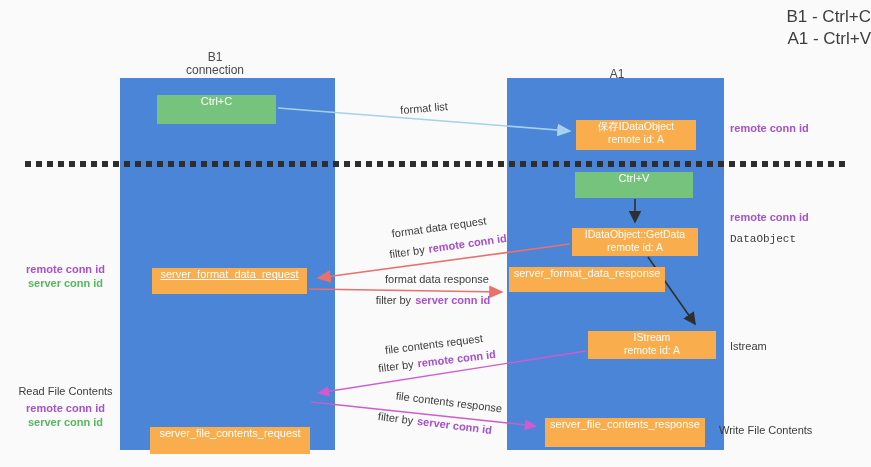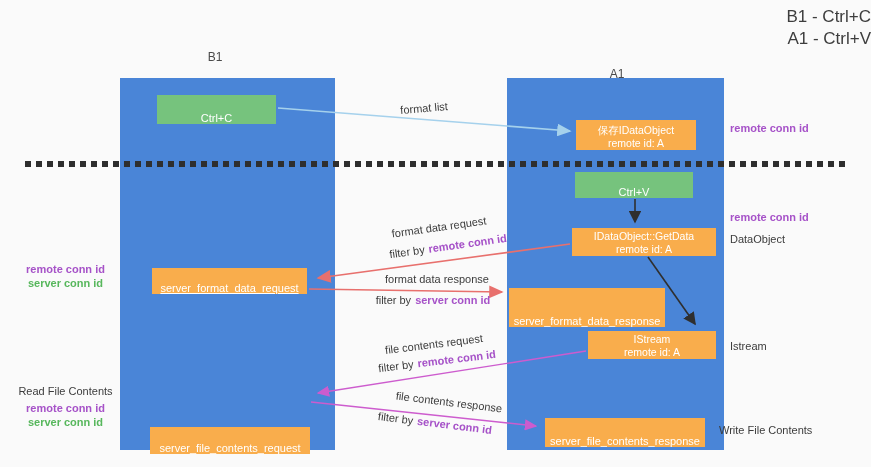--- a/index.html
+++ b/index.html
@@ -4,21 +4,21 @@
 <style>
   html,body{margin:0;padding:0;background:#fafafa;font-family:"Liberation Sans",sans-serif;}
   #canvas{position:relative;width:871px;height:467px;background:#fafafa;overflow:hidden;}
 
   .title{position:absolute;left:0;top:6px;width:871px;text-align:right;
          font-size:17px;line-height:22px;color:#3d3d3d;}
 
   .lane-header{position:absolute;text-align:center;font-size:12px;line-height:13px;color:#4a4a4a;}
   .lane{position:absolute;background:#4a85d7;}
 
-  .box{position:absolute;display:flex;flex-direction:column;align-items:center;justify-content:flex-end;
+  .box{position:absolute;display:flex;flex-direction:column;align-items:center;justify-content:flex-start;
        color:#fff;text-align:center;}
   .box.orange{background:#f9ad4c;}
   .box.green{background:#76c37d;}
   .box .l1,.box .l2{font-size:10.5px;line-height:13px;}
   .box .single{font-size:11px;}
 
   .flow-label{position:absolute;font-size:11px;color:#3c3c3c;text-align:center;white-space:nowrap;}
   .rot-n8{transform:rotate(-8deg);}
   .rot-n7{transform:rotate(-7deg);}
   .rot-n5{transform:rotate(-5deg);}
@@ -39,20 +39,21 @@
 
 <div id="canvas">
 
   <div class="title">
     <div>B1 - Ctrl+C</div>
     <div>A1 - Ctrl+V</div>
   </div>
 
   <div class="lane-header" style="left:135px;top:51px;width:160px;text-align:center;">
     <div>B1</div>
+    <div>connection</div>
   </div>
   <div class="lane-header" style="left:537px;top:68px;width:160px;">
     <div>A1</div>
   </div>
 
   <div class="lane" style="left:120px;top:78px;width:215px;height:372px;"></div>
   <div class="lane" style="left:507px;top:78px;width:217px;height:372px;"></div>
 
   <svg class="arrows" width="871" height="467" viewBox="0 0 871 467">
     <defs>
@@ -87,30 +88,30 @@
 
   <div class="box orange" style="left:576px;top:120px;width:120px;height:30px;">
     <div class="l1">保存IDataObject</div>
     <div class="l2">remote id: A</div>
   </div>
 
   <div class="box green" style="left:575px;top:172px;width:118px;height:26px;">
     <div class="single">Ctrl+V</div>
   </div>
 
-  <div class="box orange" style="left:572px;top:228px;width:144px;height:28px;">
+  <div class="box orange" style="left:572px;top:228px;width:126px;height:28px;">
     <div class="l1">IDataObject::GetData</div>
     <div class="l2">remote id: A</div>
   </div>
 
   <div class="box orange" style="left:152px;top:268px;width:155px;height:26px;text-decoration:underline;">
     <div class="single">server_format_data_request</div>
   </div>
 
-  <div class="box orange" style="left:509px;top:288px;width:156px;height:39px;">
+  <div class="box orange" style="left:509px;top:267px;width:156px;height:25px;">
     <div class="single">server_format_data_response</div>
   </div>
 
   <div class="box orange" style="left:588px;top:331px;width:128px;height:28px;">
     <div class="l1">IStream</div>
     <div class="l2">remote id: A</div>
   </div>
 
   <div class="box orange" style="left:150px;top:383px;width:160px;height:27px;margin-top:44px;">
     <div class="single">server_file_contents_request</div>
@@ -137,21 +138,21 @@
     <span>filter by</span><span class="conn-purple gap">remote conn id</span>
   </div>
 
   <div class="flow-label rot-p7" style="left:389px;top:396px;width:120px;">file contents response</div>
   <div class="flow-label rot-p7" style="left:365px;top:417px;width:140px;">
     <span>filter by</span><span class="conn-purple gap">server conn id</span>
   </div>
 
   <div class="side-label purple" style="left:730px;top:122px;">remote conn id</div>
   <div class="side-label purple" style="left:730px;top:211px;">remote conn id</div>
-  <div class="side-label" style="left:730px;top:233px;">DataObject</div>
+  <div class="side-label" style="left:730px;top:233px;font-family:Liberation Mono, monospace;">DataObject</div>
   <div class="side-label" style="left:730px;top:340px;">Istream</div>
   <div class="side-label" style="left:691px;top:424px;margin-left:28px;">Write File Contents</div>
 
   <div class="side-label purple left-col" style="left:18px;top:263px;">remote conn id</div>
   <div class="side-label green left-col" style="left:18px;top:277px;">server conn id</div>
   <div class="side-label left-col" style="left:18px;top:385px;">Read File Contents</div>
   <div class="side-label purple left-col" style="left:18px;top:402px;">remote conn id</div>
   <div class="side-label green left-col" style="left:18px;top:416px;">server conn id</div>
 
 </div>

